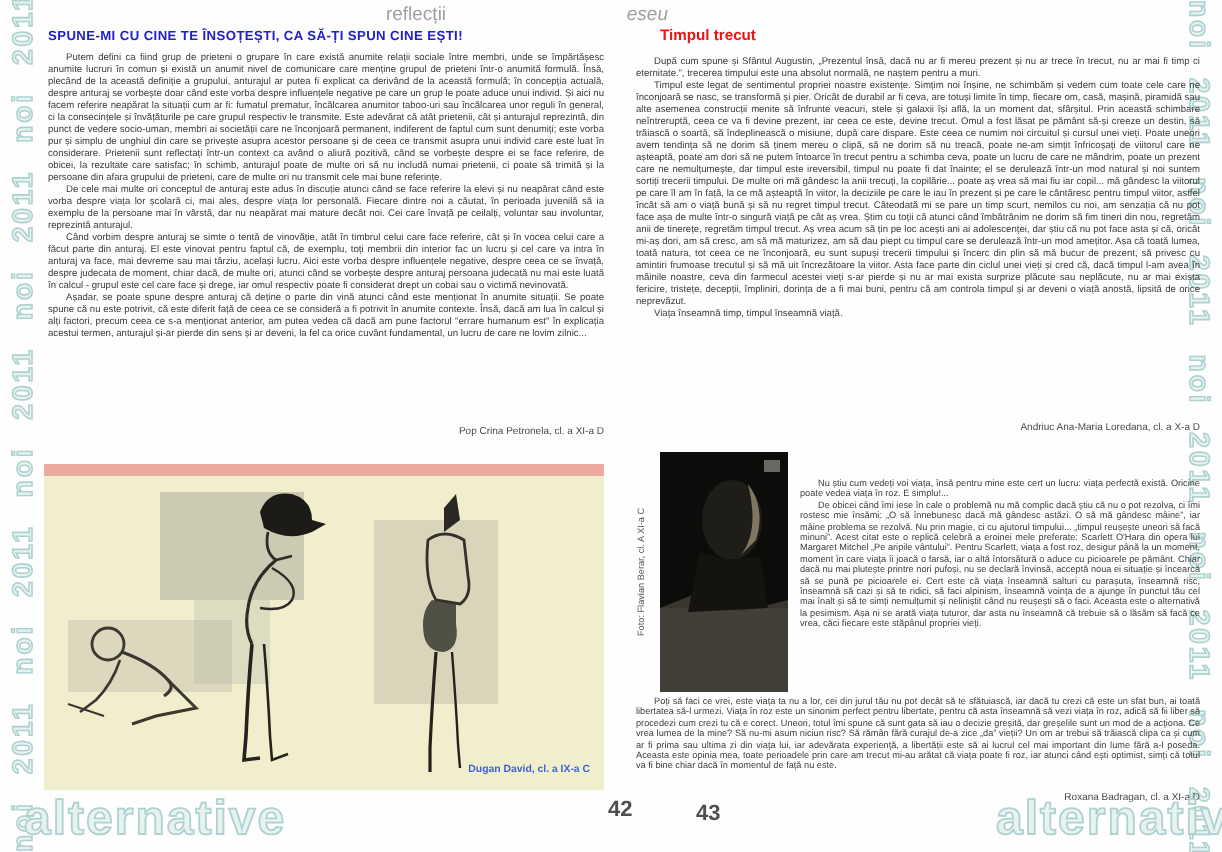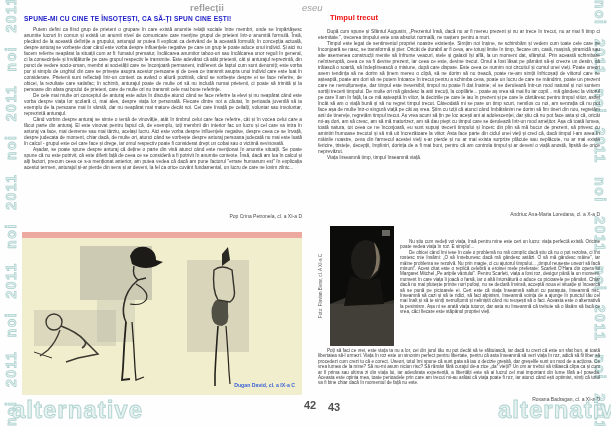--- a/index.html
+++ b/index.html
@@ -12,22 +12,22 @@
   .side-text {
     position:absolute; top:0; height:426px; width:22px;
     font-weight:bold; font-size:14px; letter-spacing:1.5px; word-spacing:8px;
     color:#e8f3f1; -webkit-text-stroke:0.8px #aed2d0;
     white-space:nowrap; overflow:hidden; line-height:22px;
   }
   .side-left  { left:0;  writing-mode:vertical-rl; transform:rotate(180deg); }
   .side-right { right:0; writing-mode:vertical-rl; }
   
   .page-header { position:absolute; top:2px; font-size:9.5px; color:#a0a0a0; }
-  .hdr-left  { left:190px; width:62px; text-align:left;font-weight:bold; }
-  .hdr-right { left:302px; width:46px; text-align:left;font-style:italic; }
+  .hdr-left  { left:177px; width:62px; text-align:center; }
+  .hdr-right { left:288px; width:46px; text-align:right;font-style:italic; }
   
   .body-text { text-align:justify; font-size:4.8px; line-height:6px; color:#3c3c3c; }
   .body-text p { text-indent:9px; }
   .body-sm { font-size:4.6px; line-height:5.4px; }
   .author-line { font-size:5px; color:#4a4a4a; text-align:right; }
   
   .l-title { position:absolute; left:24px; top:15px; width:278px;
              font-size:6.6px; font-weight:bold; color:#2020c8; letter-spacing:.2px; }
   .l-body  { position:absolute; left:24px; top:27px; width:278px; }
   .l-author{ position:absolute; left:24px; top:213px; width:278px; }
@@ -56,21 +56,21 @@
   .rose-author{ position:absolute; left:318px; top:396px; width:282px; }
   
   .logo {
     font-weight:bold; font-size:24px; letter-spacing:1px;
     color:#e8f3f1; -webkit-text-stroke:0.9px #aed2d0; position:absolute;
   }
   .logo-left  { left:12px;  top:396px; }
   .logo-right { left:498px; top:396px; }
   .pagenum { position:absolute; font-size:11px; font-weight:bold; color:#4f4f4f; }
   .pn-42 { left:260px; top:399px;margin-left:44px; }
-  .pn-43 { left:328px; top:401px; }
+  .pn-43 { left:348px; top:401px; }
 </style>
 </head>
 <body>
 
 <div id="spread">
 
   <div class="side-text side-left">noi 2011 noi 2011 noi 2011 noi 2011 noi 2011 noi 2011</div>
   <div class="side-text side-right">noi 2011 noi 2011 noi 2011 noi 2011 noi 2011 noi 2011</div>
 
   <div class="page-header hdr-left">reflecții</div>

